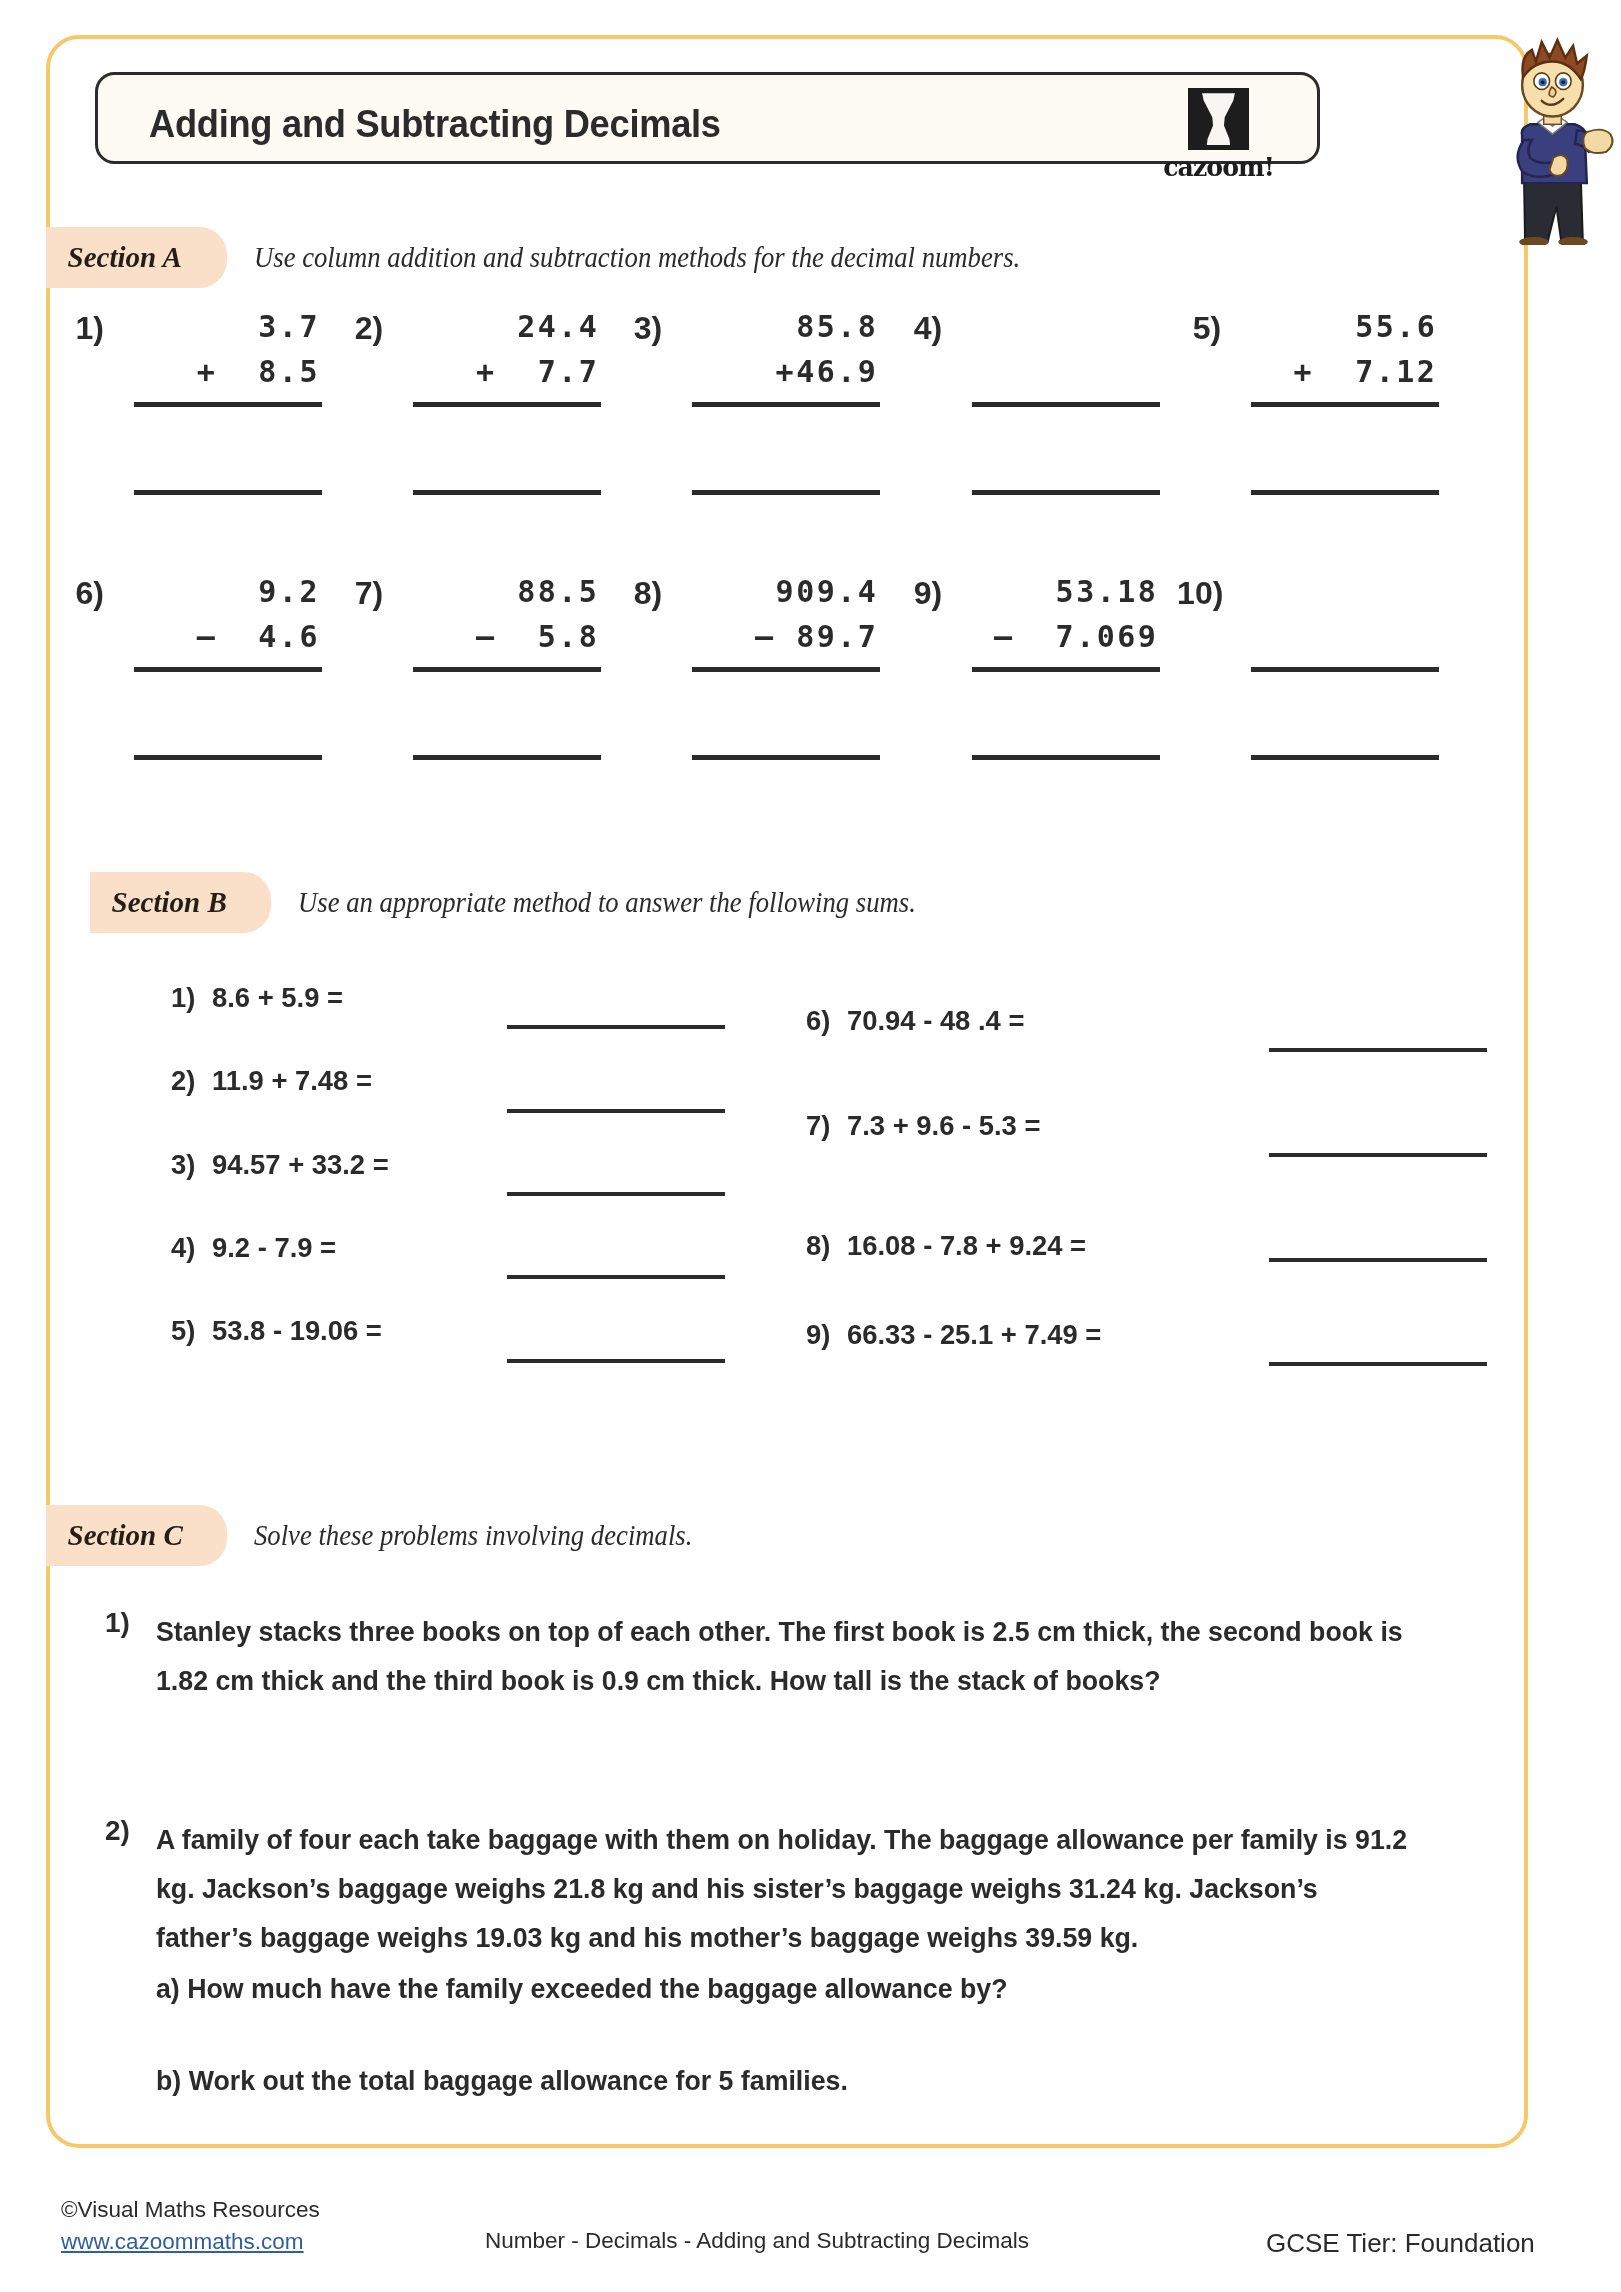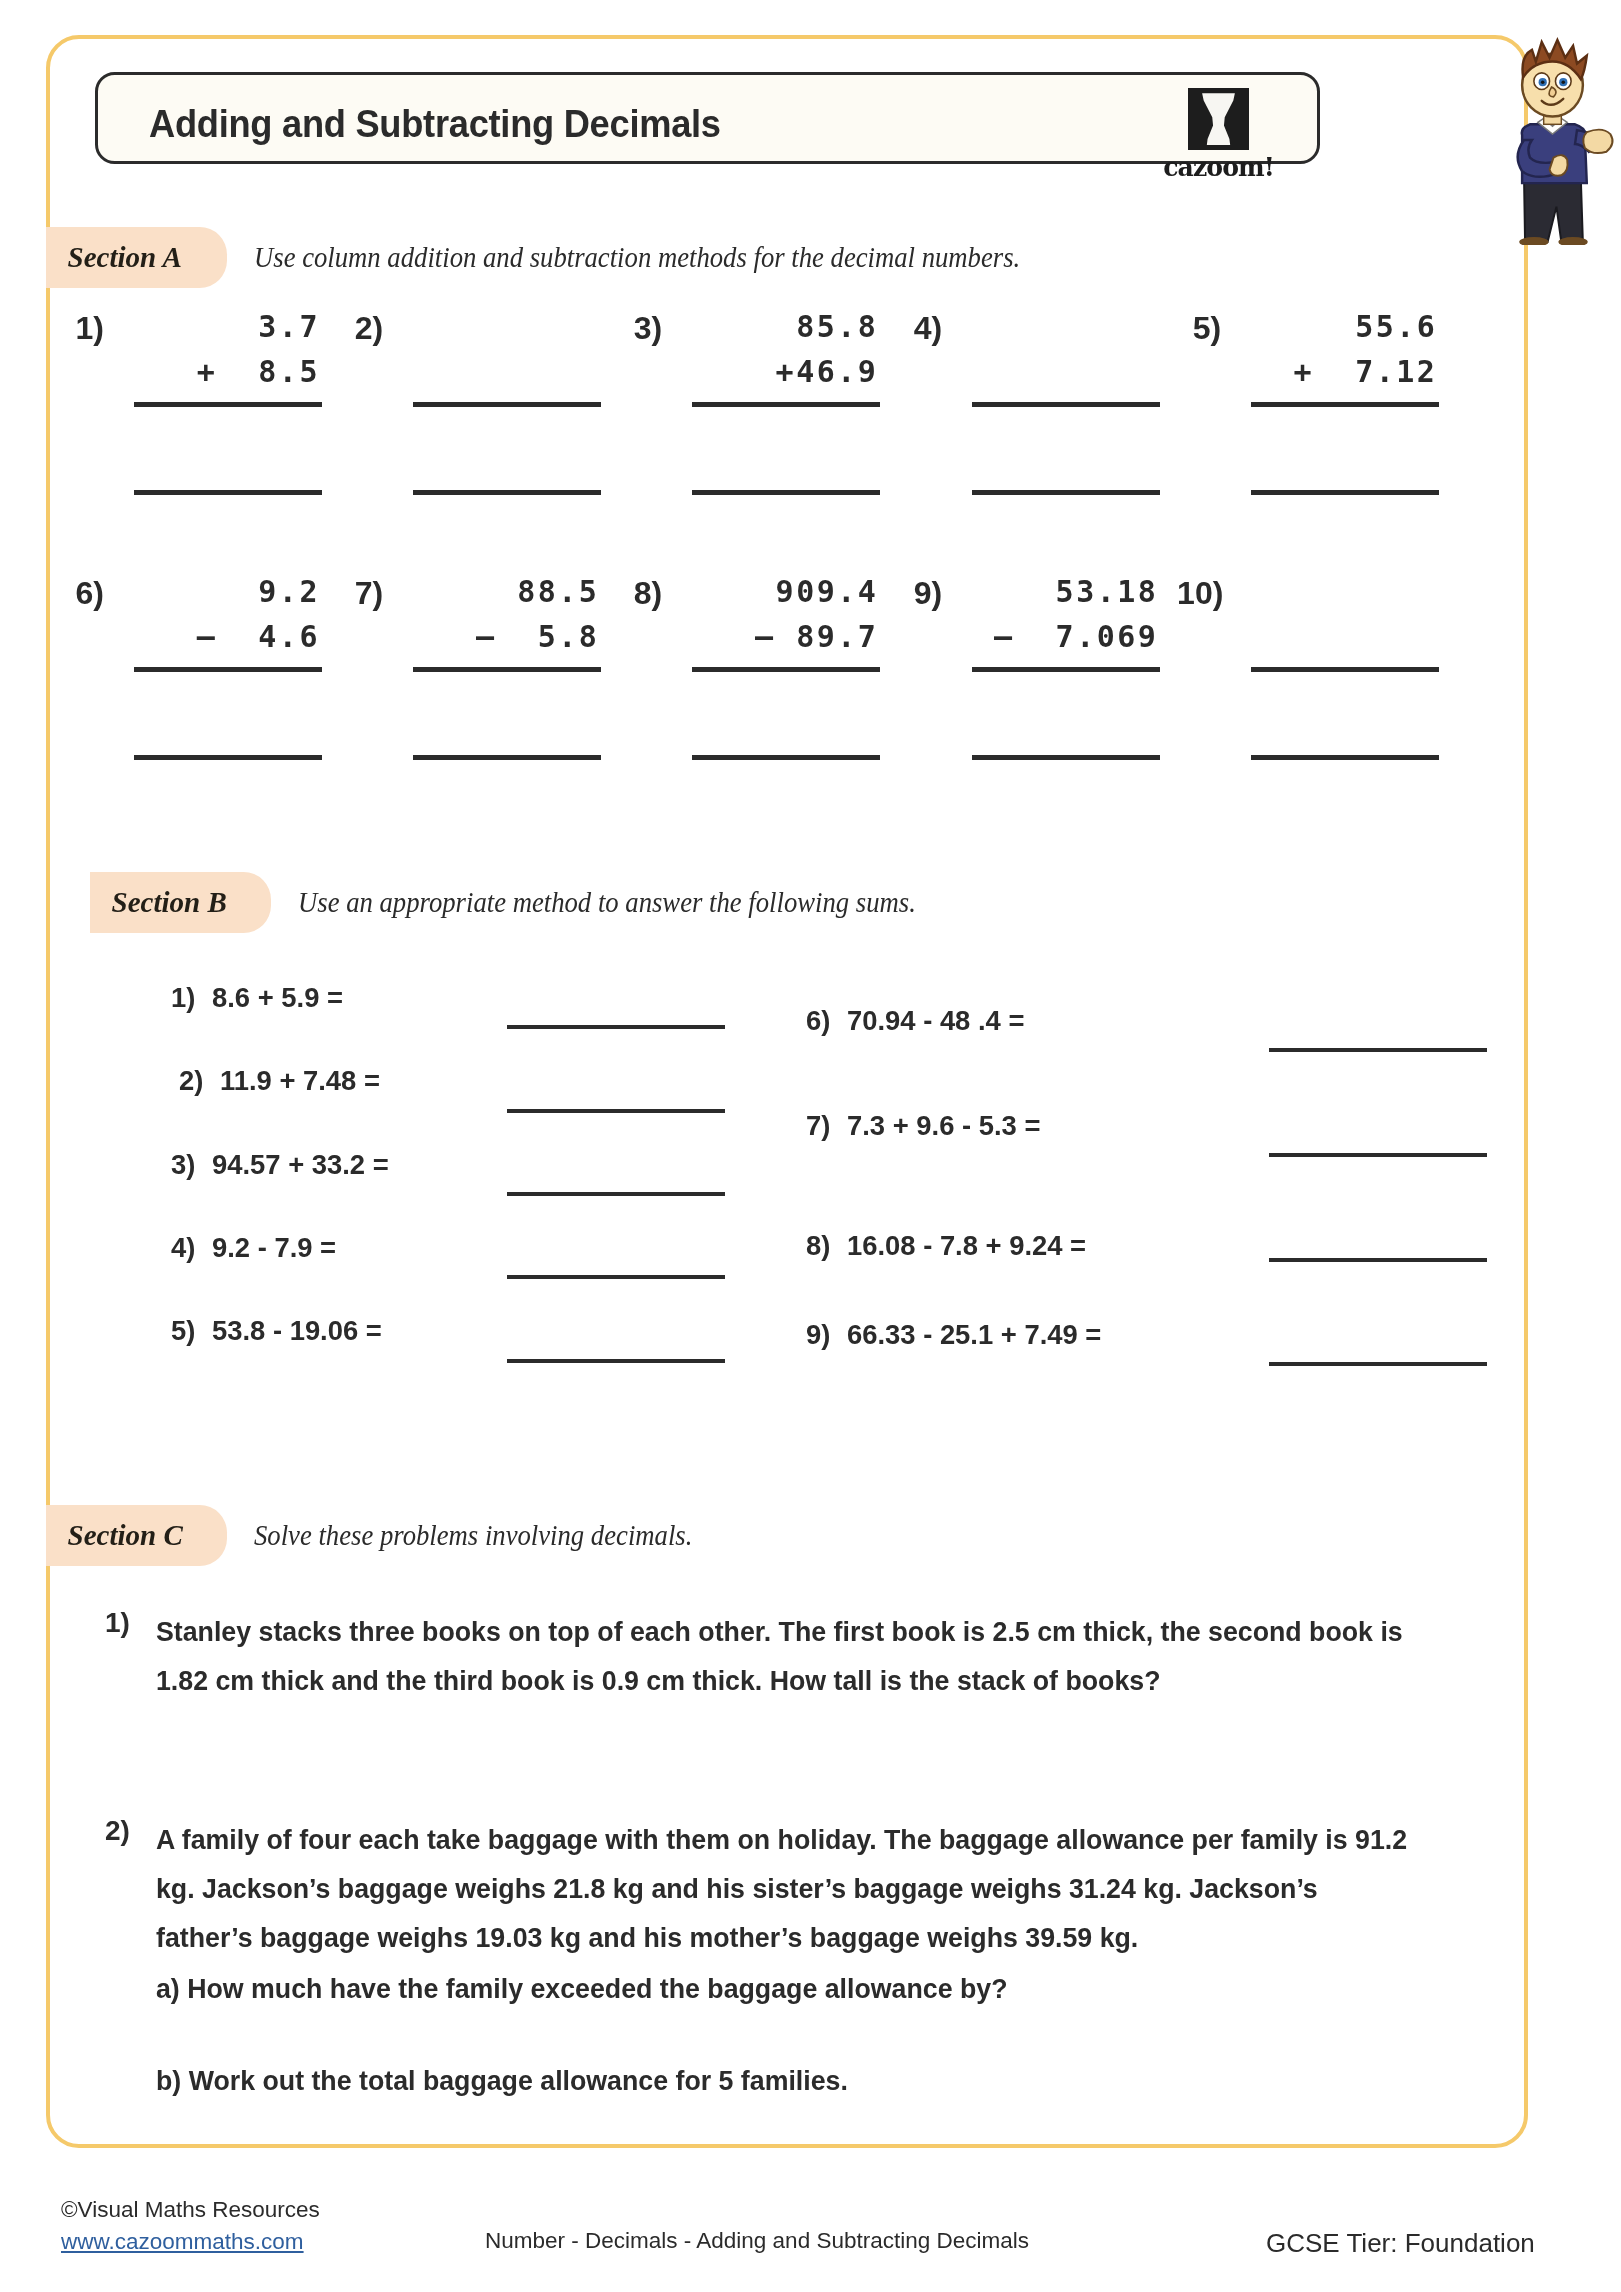--- a/index.html
+++ b/index.html
@@ -343,20 +343,24 @@
       <span class="colsum-num">1)</span>
       <div class="colsum-stack">
         <div class="colsum-line1"> 3.7</div>
         <div class="colsum-line2">+  8.5</div>
       </div>
       <div class="colsum-rule"></div>
       <div class="colsum-answer-rule"></div>
     </div>
     <div class="colsum" style="left:299px;">
       <span class="colsum-num">2)</span>
+      <div class="colsum-stack">
+        <div class="colsum-line1">24.4</div>
+        <div class="colsum-line2">+  7.7</div>
+      </div>
       <div class="colsum-rule"></div>
       <div class="colsum-answer-rule"></div>
     </div>
     <div class="colsum" style="left:578px;">
       <span class="colsum-num">3)</span>
       <div class="colsum-stack">
         <div class="colsum-line1">85.8</div>
         <div class="colsum-line2">+46.9</div>
       </div>
       <div class="colsum-rule"></div>
@@ -430,21 +434,21 @@
   <div class="section-instr">Use an appropriate method to answer the following sums.</div>
 </div>
 
 <div id="sectionB-area" style="position:absolute; left:46px; top:941px;">
 
   <div class="sb-item" style="left:125px; top:41px;">
     <span class="sb-text"><span class="sb-num">1)</span><span>8.6 + 5.9 =</span></span>
   </div>
   <div class="sb-rule" style="left:461px; top:84px; width:218px;"></div>
 
-  <div class="sb-item" style="left:125px; top:124px;margin-left:8px;">
+  <div class="sb-item" style="left:125px; top:124px;">
     <span class="sb-text"><span class="sb-num">2)</span><span>11.9 + 7.48 =</span></span>
   </div>
   <div class="sb-rule" style="left:461px; top:168px; width:218px;"></div>
 
   <div class="sb-item" style="left:125px; top:208px;">
     <span class="sb-text"><span class="sb-num">3)</span><span>94.57 + 33.2 =</span></span>
   </div>
   <div class="sb-rule" style="left:461px; top:251px; width:218px;"></div>
 
   <div class="sb-item" style="left:125px; top:291px;">

